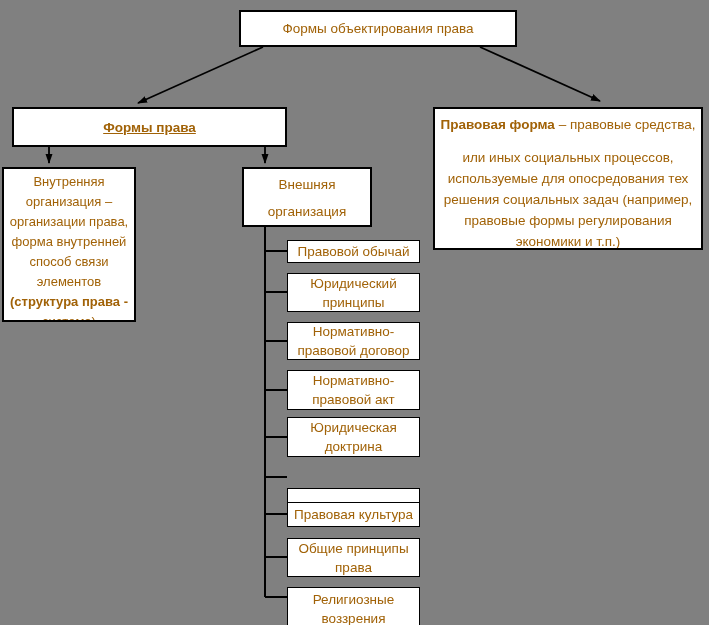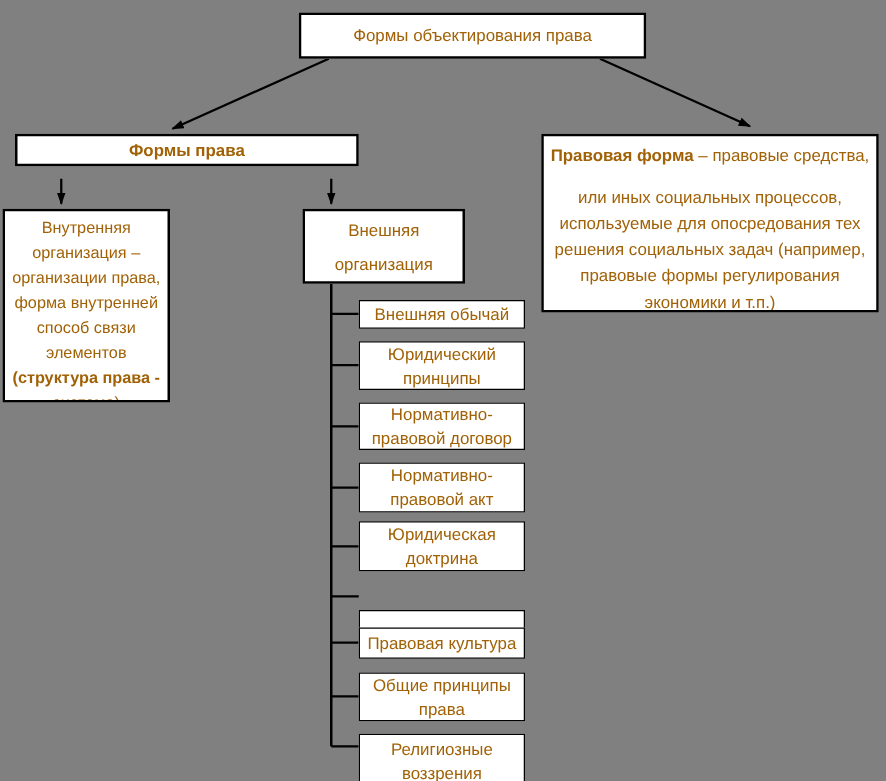--- a/index.html
+++ b/index.html
@@ -27,21 +27,21 @@
     align-items:center;
     text-align:center;
     overflow:hidden;
     font-size:13.5px;
     line-height:19px;
   }
   .node .line{white-space:nowrap;}
   
   .root-box{left:239px;top:10px;width:278px;height:37px;}
   
-  .forms-box{left:12px;top:107px;width:275px;height:26px;font-weight:bold;}
+  .forms-box{left:12px;top:107px;width:275px;height:40px;font-weight:bold;text-decoration:underline;}
   
   .legalform-box{
     left:433px;top:107px;width:270px;height:143px;
     justify-content:flex-start;
     padding-top:5px;
     line-height:21px;
     gap:12px;
   }
   
   .internal-box{
@@ -121,21 +121,21 @@
 
   <div class="node external-box">
     <div>
         <div class="line">Внешняя</div>
         <div class="line">организация</div>
       </div>
   </div>
 
   <div class="node item" style="top:240px;height:23px;">
     <div>
-        <div class="line">Внешняя обычай</div>
+        <div class="line">Правовой обычай</div>
       </div>
   </div>
   <div class="node item" style="top:273px;height:39px;">
     <div>
         <div class="line">Юридический</div>
         <div class="line">принципы</div>
       </div>
   </div>
   <div class="node item" style="top:322px;height:38px;">
     <div>

